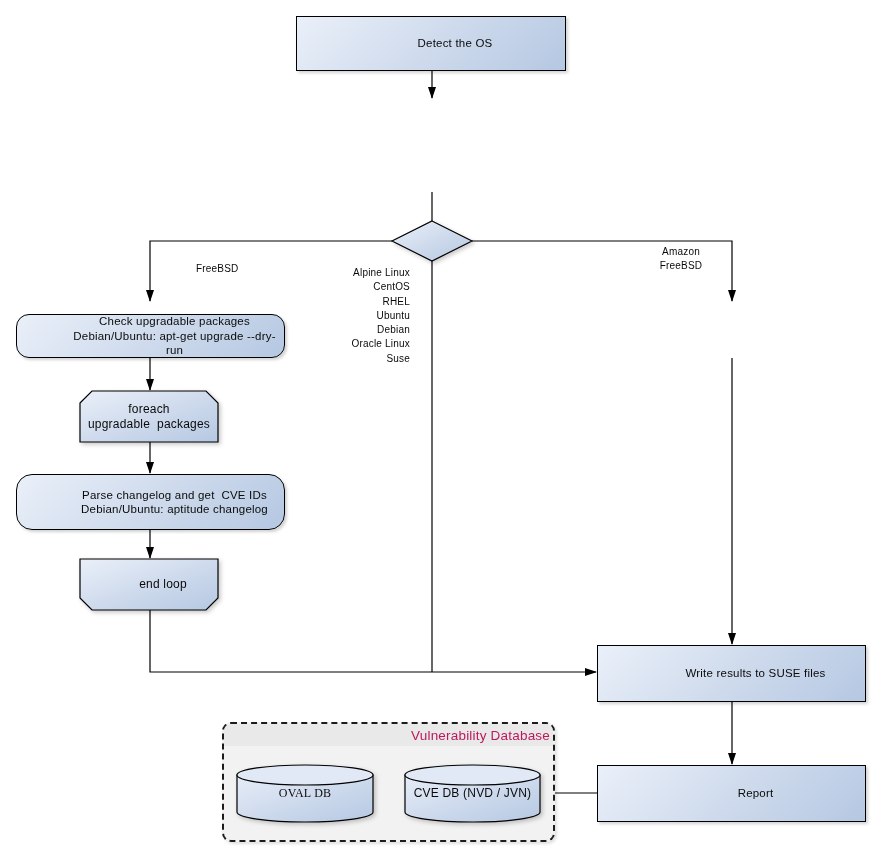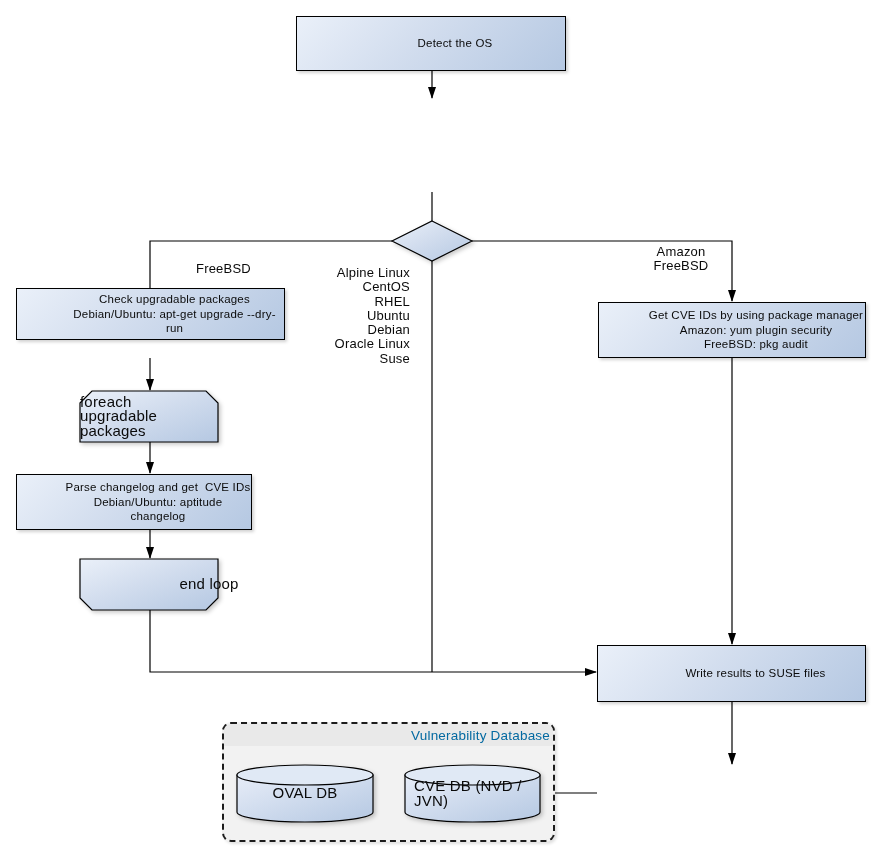--- a/index.html
+++ b/index.html
@@ -21,41 +21,41 @@
     display:flex;align-items:center;justify-content:center;
     text-align:center;font-size:11.5px;line-height:14.4px;letter-spacing:0.2px;
     white-space:pre-wrap;
     padding-left:48px;
   }
   .node .ralign{display:block;text-align:right;white-space:pre-wrap;}
 
   
   .shape-label{
     position:absolute;display:flex;align-items:center;justify-content:center;
-    text-align:left;font-size:15px;line-height:14.4px;letter-spacing:0.2px;
+    text-align:center;font-size:12px;line-height:14.4px;letter-spacing:0.2px;
     white-space:pre-wrap;
     border-radius:11px;
   }
 
   
   .edge-label{
-    position:absolute;font-size:13px;line-height:14.3px;letter-spacing:0.2px;
+    position:absolute;font-size:10px;line-height:14.3px;letter-spacing:0.2px;
     white-space:pre-wrap;
   }
 
   
   .db-container{
     position:absolute;left:222px;top:722px;width:333px;height:120px;
     box-sizing:border-box;border:2px dashed #1c1c1c;border-radius:9px;
     background:#f2f2f2;box-shadow:2px 2px 3px rgba(0,0,0,0.12);
   }
   .db-title{
     height:22px;background:#e9e9e9;border-radius:7px 7px 0 0;
     display:flex;align-items:center;justify-content:flex-end;
-    padding-right:3px;font-size:13.5px;letter-spacing:0.2px;color:#0369a1;
+    padding-right:3px;font-size:13.5px;letter-spacing:0.2px;color:#be185d;
   }
 
   .shadowed{filter:drop-shadow(2px 2px 2px rgba(0,0,0,0.22));}
 </style>
 </head>
 <body>
 
 <div class="canvas">
 
   <div class="layer" id="underlay">
@@ -108,41 +108,39 @@
       <path d="M405 775 L405 812 A67.5 10 0 0 0 540 812 L540 775 Z" fill="url(#cylGrad)" stroke="#000000" stroke-width="1.2"></path>
       <ellipse cx="472.5" cy="775" rx="67.5" ry="10" fill="#e0e9f5" stroke="#000000" stroke-width="1.2"></ellipse>
     </g>
   </svg>
 
   <div class="layer" id="nodes">
 
     <div class="node" style="left:296px;top:16px;width:270px;height:55px;">Detect the OS</div>
 
 
-    <div class="node" style="left:16px;top:288px;width:269px;height:52px;">Check upgradable packages
+    <div class="node" style="left:16px;top:314px;width:269px;height:44px;border-radius:13px;">Check upgradable packages
 Debian/Ubuntu: apt-get upgrade --dry-run</div>
 
     <div class="shape-label" style="left:80px;top:391px;width:138px;height:51px;">foreach
 upgradable  packages</div>
 
-    <div class="node" style="left:16px;top:474px;width:236px;height:56px;">Parse changelog and get  CVE IDs
+    <div class="node" style="left:16px;top:474px;width:269px;height:56px;border-radius:16px;">Parse changelog and get  CVE IDs
 Debian/Ubuntu: aptitude changelog</div>
 
-    <div class="shape-label" style="left:80px;top:559px;width:166px;height:51px;margin-left:46px;">end loop</div>
+    <div class="shape-label" style="left:80px;top:559px;width:166px;height:51px;">end loop</div>
 
-    <div class="node" style="left:598px;top:302px;width:268px;height:56px;">Get CVE IDs by using package manager
-Amazon: yum plugin security
-FreeBSD: pkg audit</div>
 
     <div class="node" style="left:597px;top:645px;width:269px;height:57px;">Write results to SUSE files</div>
 
+    <div class="node" style="left:597px;top:765px;width:269px;height:57px;">Report</div>
 
-    <div class="shape-label" style="left:237px;top:765px;width:136px;height:56px;">OVAL DB</div>
+    <div class="shape-label" style="left:237px;top:765px;width:136px;height:56px;font-family:Liberation Serif, serif;">OVAL DB</div>
 
-    <div class="shape-label" style="left:414px;top:765px;width:135px;height:57px;">CVE DB (NVD / JVN)</div>
+    <div class="shape-label" style="left:405px;top:765px;width:135px;height:57px;">CVE DB (NVD / JVN)</div>
 
     <div class="edge-label" style="left:196px;top:262px;">FreeBSD</div>
 
     <div class="edge-label" style="left:300px;top:266px;width:110px;text-align:right;">Alpine Linux
 CentOS
 RHEL
 Ubuntu
 Debian
 Oracle Linux
 Suse</div>

